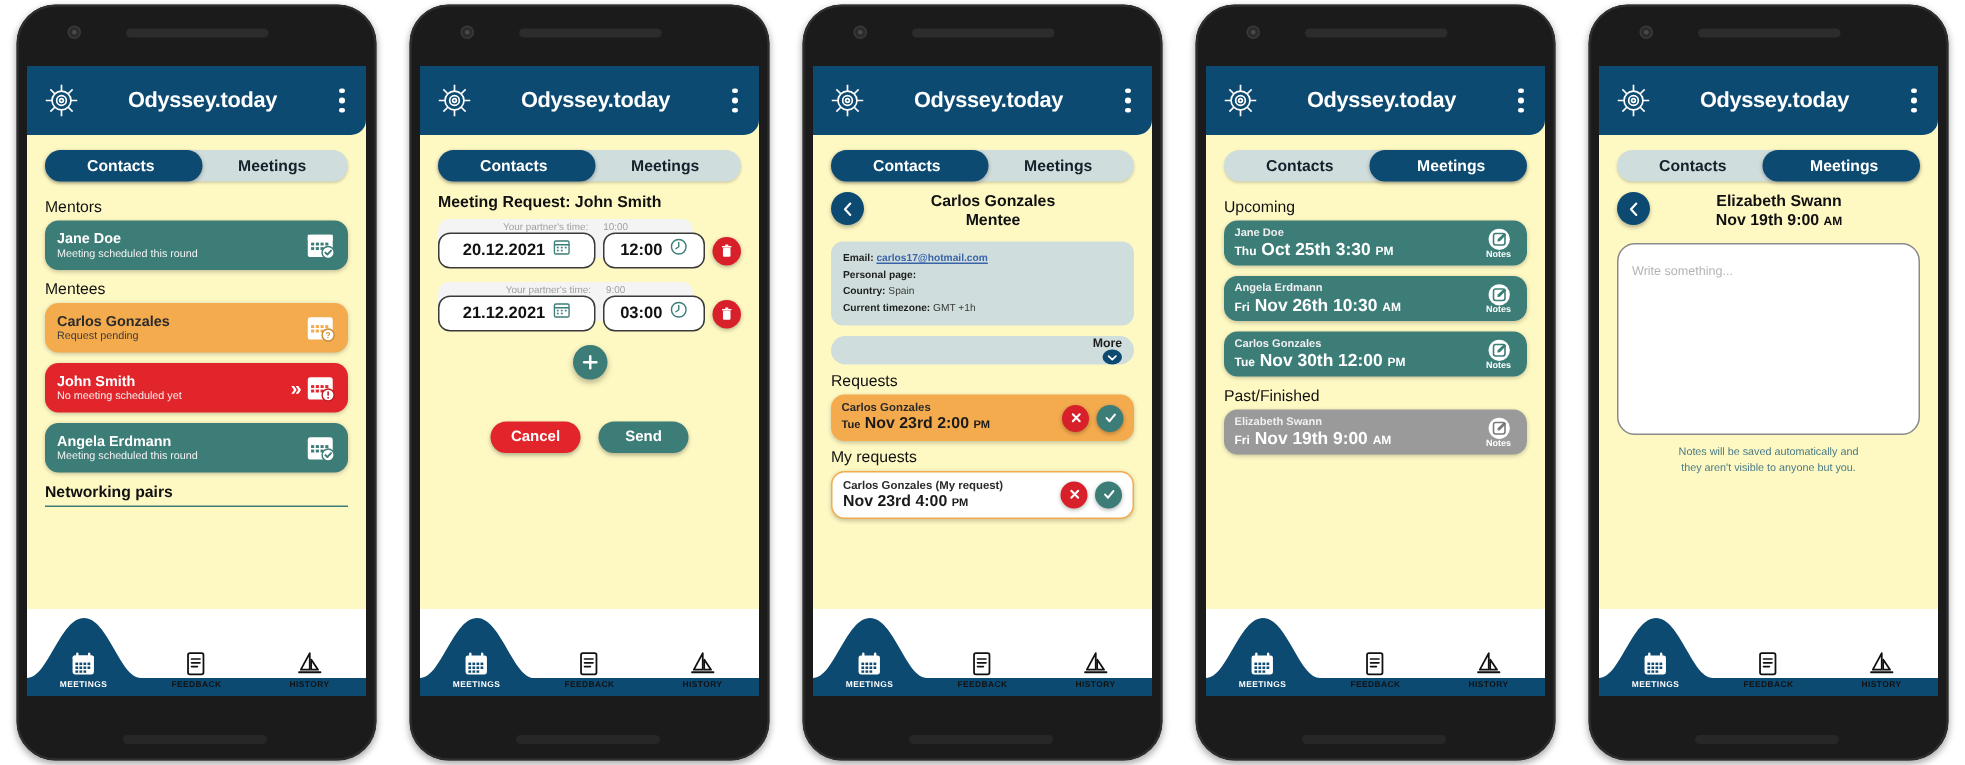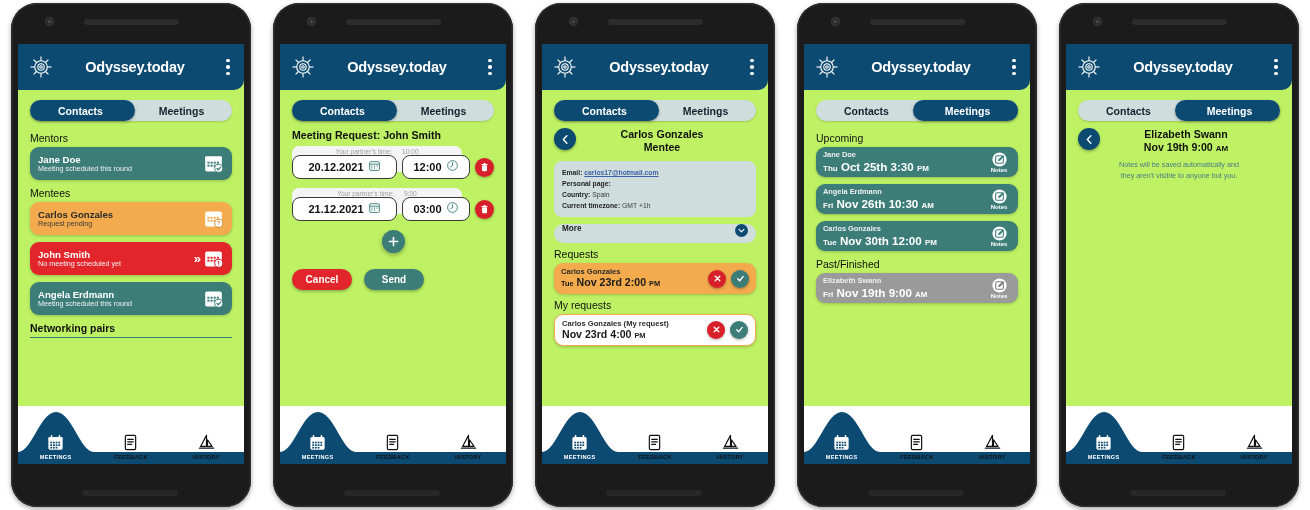--- a/index.html
+++ b/index.html
@@ -41,21 +41,21 @@
   }
   .btm-bar {
     position: absolute; left: 82px; bottom: 14px;
     width: 96px; height: 6px; border-radius: 3px;
     background: #272727;
   }
   .screen {
     position: absolute;
     left: 18px; top: 44px;
     width: 226px; height: 420px;
-    background: #bef264;
+    background: #fef9c3;
     overflow: hidden;
   }
 
   
   .appbar {
     position: relative;
     height: 46px;
     background: #0d4a72;
     border-bottom-right-radius: 10px;
     display: flex; align-items: center;
@@ -161,21 +161,21 @@
     width: 19px; height: 19px; border-radius: 50%;
     background: #d8202a; display: flex; align-items: center; justify-content: center;
     box-shadow: 0 1px 3px rgba(0,0,0,.3); flex: 0 0 19px;
   }
   .plus-btn {
     width: 23px; height: 23px; border-radius: 50%;
     background: #3c7d78; margin: 8px auto 0;
     display: flex; align-items: center; justify-content: center;
     box-shadow: 0 2px 4px rgba(0,0,0,.3);
   }
-  .actions { display: flex; gap: 12px; margin-top: 16px; }
+  .actions { display: flex; justify-content: center; gap: 12px; margin-top: 28px; }
   .btn {
     min-width: 60px; height: 21px; border-radius: 11px;
     display: flex; align-items: center; justify-content: center;
     color: #fff; font-size: 10px; font-weight: bold;
     box-shadow: 0 1.5px 3px rgba(0,0,0,.3);
     border: none; cursor: pointer;
   }
   .btn.cancel { background: #e1252b; }
   .btn.send { background: #3c7d78; }
 
@@ -191,21 +191,21 @@
   .ct-role { font-size: 10.6px; font-weight: bold; color: #111; line-height: 1.25; }
   .info {
     background: #cfdedd; border-radius: 8px;
     padding: 6px 8px; margin-top: 7px;
   }
   .info div { font-size: 6.8px; color: #1d1d1d; font-weight: bold; line-height: 1.62; }
   .info .val { font-weight: normal; color: #3a3a3a; }
   .info a { color: #3a62a8; }
   .more {
     margin-top: 7px; height: 19px; border-radius: 10px; background: #cfdedd;
-    display: flex; align-items: flex-start; padding: 0 8px;
+    display: flex; align-items: flex-end; padding: 0 8px; flex-direction: column;
   }
   .more .t { flex: 1; font-size: 8.2px; font-weight: bold; color: #1d1d1d; }
   .more .dd {
     width: 13px; height: 13px; border-radius: 50%; background: #0d4a72;
     display: flex; align-items: center; justify-content: center;
   }
   .rq-card {
     border-radius: 9px; padding: 4px 7px; margin-bottom: 2px;
     display: flex; align-items: center; box-shadow: 0 1px 3px rgba(0,0,0,.22);
   }
@@ -1031,20 +1031,23 @@
             <svg viewBox="0 0 24 24" width="13" height="13">
               <path d="M14.5 5 L8 12 L14.5 19" fill="none" stroke="#fff" stroke-width="2.6" stroke-linecap="round" stroke-linejoin="round"></path>
             </svg>
           </span>
           <div class="ct-head">
             <div class="ct-name">Elizabeth Swann</div>
             <div class="ct-role"><span>Nov 19th 9:00</span> <span style="font-size:8px">AM</span></div>
           </div>
         </div>
 
+        <div class="note-area">
+          <span class="note-ph">Write something...</span>
+        </div>
         <div class="note-help">
           <div>Notes will be saved automatically and</div>
           <div>they aren't visible to anyone but you.</div>
         </div>
       </div>
 
       <div class="botnav">
         <svg class="hill" viewBox="0 0 226 58" preserveAspectRatio="none">
           <path d="M0 58 L0 46 C 14 46, 22 6, 38 6 C 54 6, 62 46, 76 46 L 226 46 L 226 58 Z" fill="#0d4a72"></path>
         </svg>

